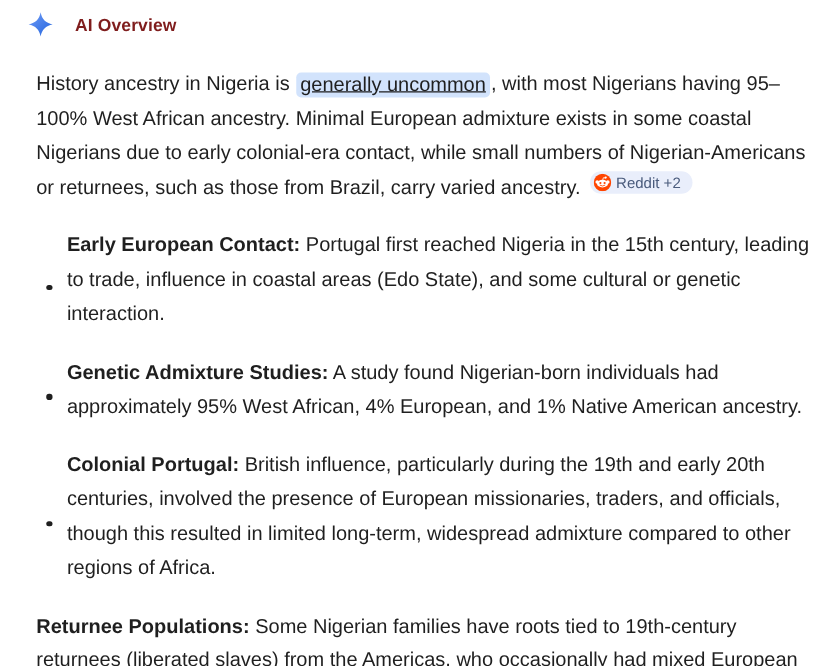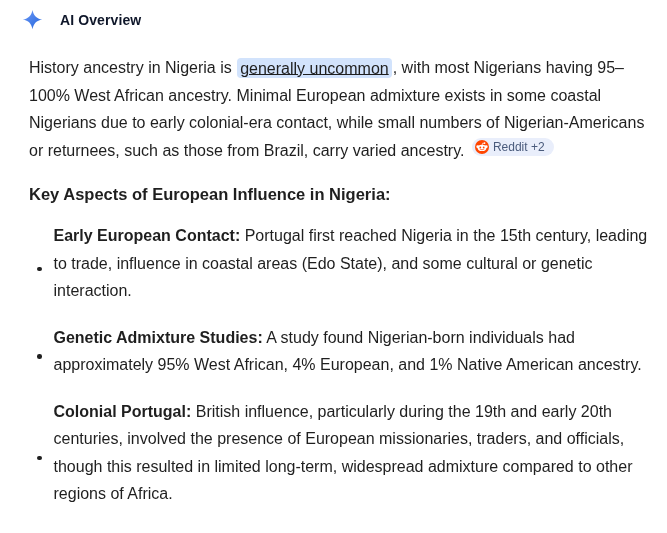--- a/index.html
+++ b/index.html
@@ -21,21 +21,21 @@
     display: flex;
     align-items: center;
     gap: 17px;
     margin-left: -7px;
     margin-bottom: 24px;
   }
   .header .spark { width: 21px; height: 21px; display: inline-flex; }
   .header .title {
     font-size: 14px;
     font-weight: 700;
-    color: #0f172a;
+    color: #7f1d1d;
     letter-spacing: .1px;
   }
   .intro {
     margin: 0 0 19px 0;
     font-size: 16px;
     line-height: 27.5px;
     color: #1f1f1f;
   }
   .hl {
     background: #d2e3fc;
@@ -125,21 +125,20 @@
             <circle cx="16.1" cy="9.5" r="2" fill="#ffffff"></circle>
             <ellipse cx="10" cy="11.3" rx="6.3" ry="4.4" fill="#ffffff"></ellipse>
             <circle cx="7.6" cy="10.6" r="1.25" fill="#ff4500"></circle>
             <circle cx="12.4" cy="10.6" r="1.25" fill="#ff4500"></circle>
             <path d="M7.3 13.2 Q10 15.1 12.7 13.2" stroke="#ff4500" stroke-width="1" fill="none" stroke-linecap="round"></path>
           </svg>
           <span class="badge-label">Reddit +2</span>
         </span>
 </span></p>
 
-  <h3 class="section-heading">Key Aspects of European Influence in Nigeria:</h3>
 
   <ul class="aspects">
   <li>
     <span class="dot"></span>
     <span class="content"><b class="b-label">Early European Contact:</b><span class="b-text"> Portugal first reached Nigeria in the 15th century, leading to trade, influence in coastal areas (Edo State), and some cultural or genetic interaction.</span></span>
   </li>
 
   <li>
     <span class="dot"></span>
     <span class="content"><b class="b-label">Genetic Admixture Studies:</b><span class="b-text"> A study found Nigerian-born individuals had approximately 95% West African, 4% European, and 1% Native American ancestry.</span></span>

